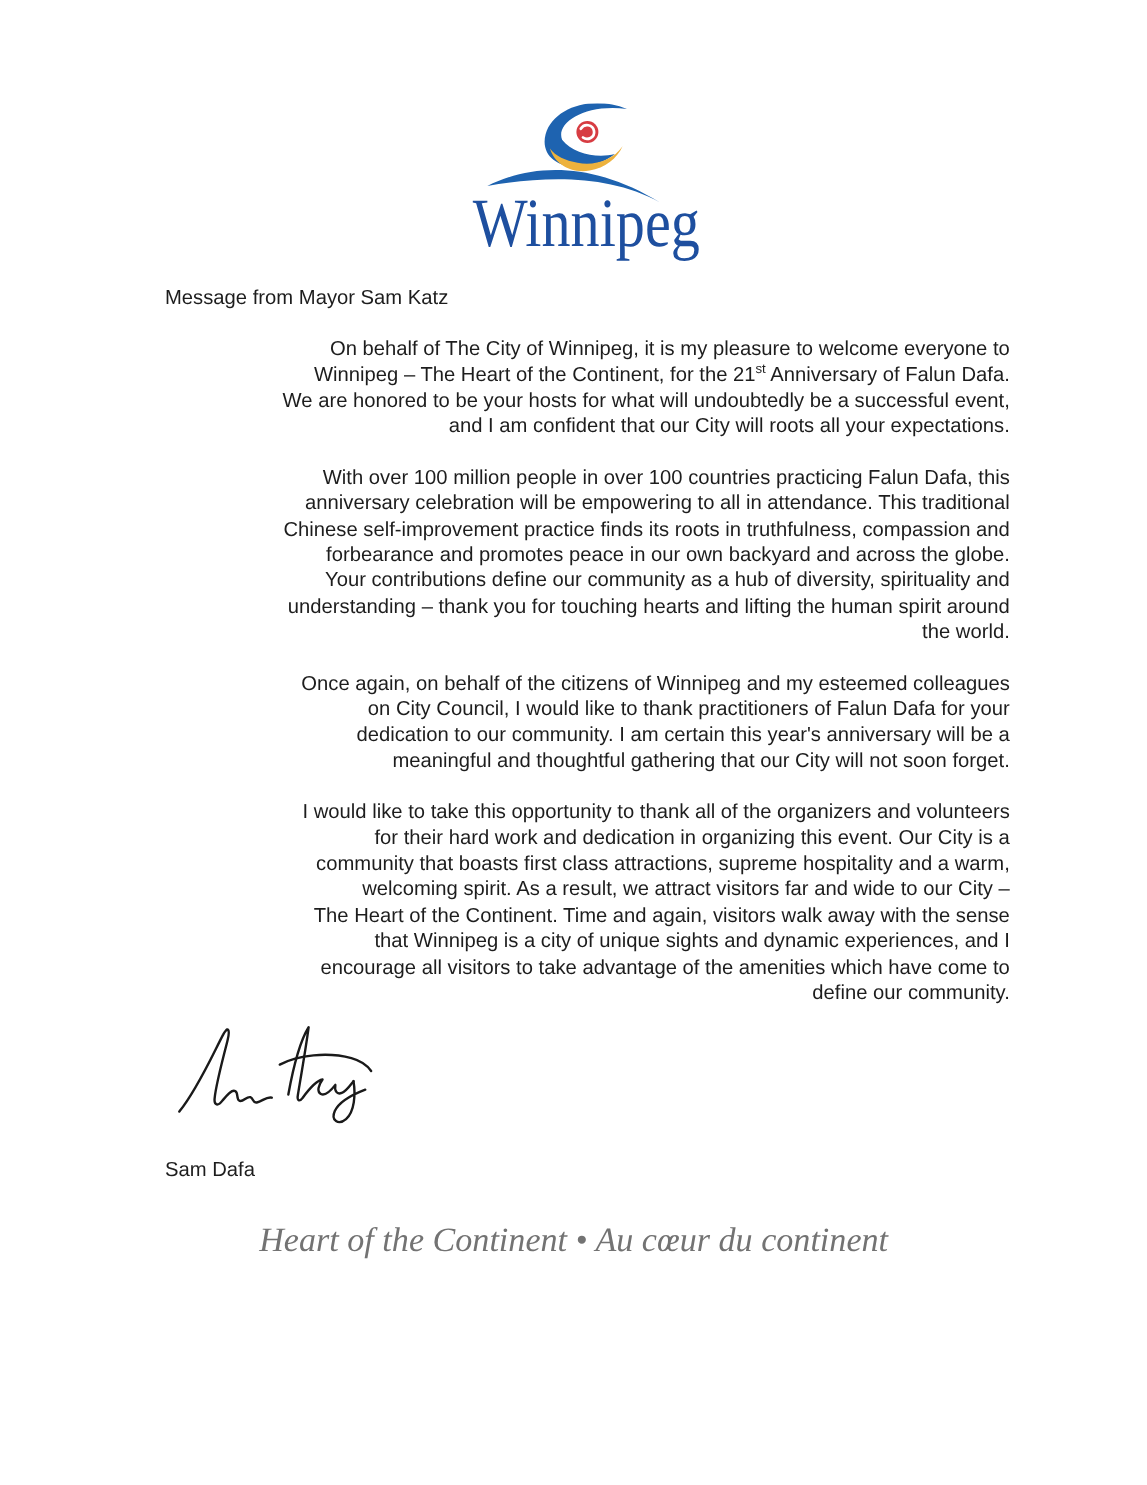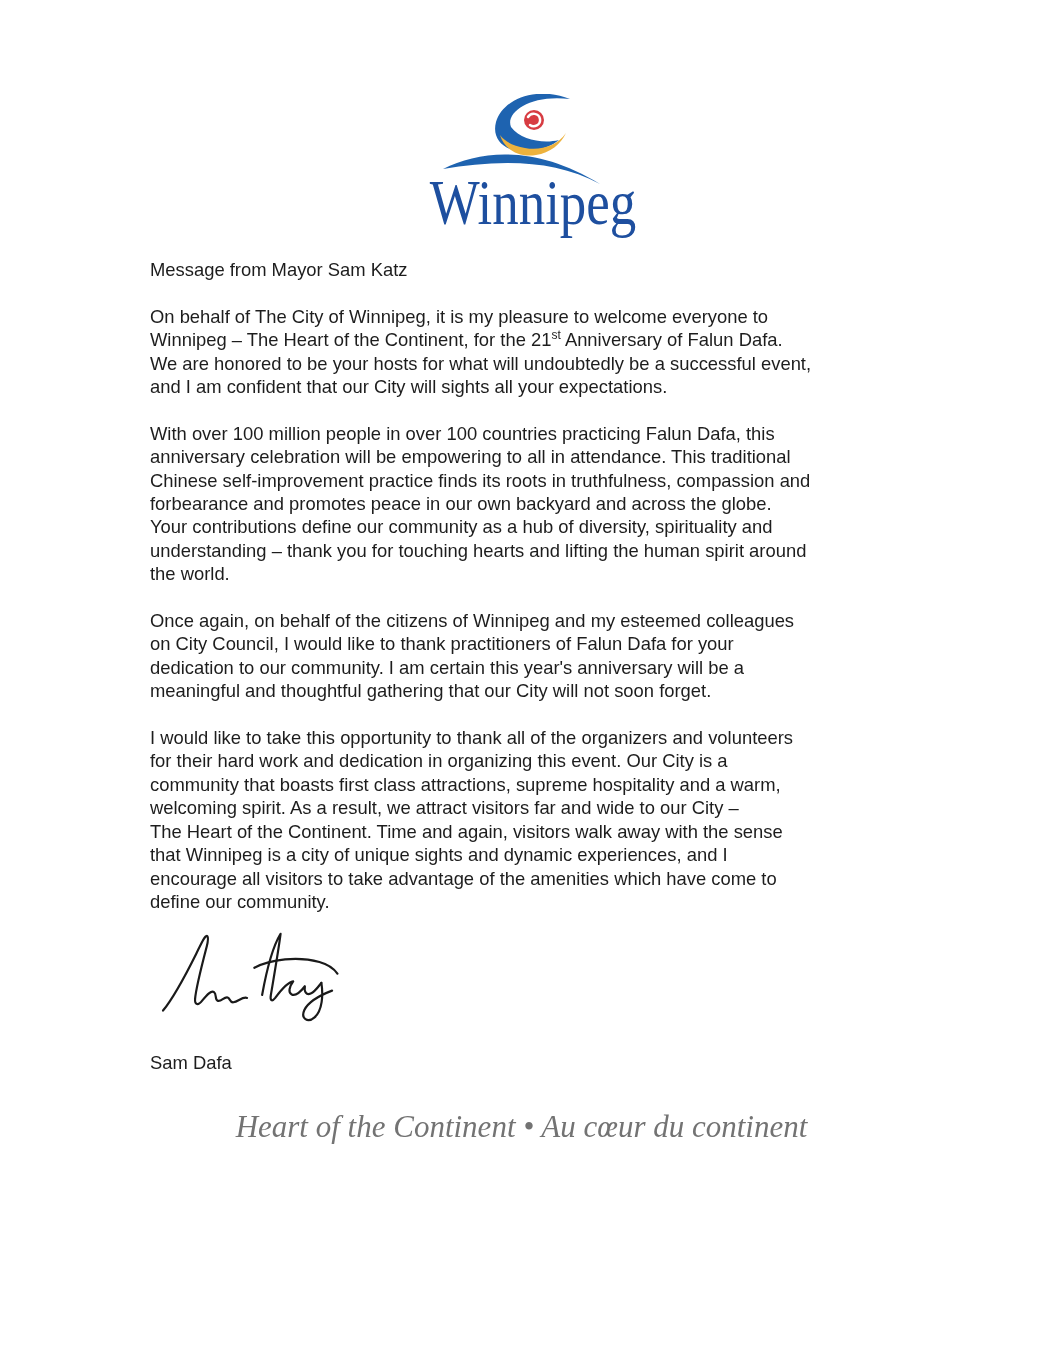--- a/index.html
+++ b/index.html
@@ -24,21 +24,21 @@
     transform-origin: center;
     white-space: nowrap;
   }
   .letter {
     margin-left: 150px;
     width: 768px;
     font-size: 18.4px;
     line-height: 23.4px;
   }
   .heading { font-weight: normal; margin: 24px 0 0 0; }
-  .para { white-space: pre-line; margin: 23.4px 0 0 0; }
+  .para { white-space: pre-line; margin: 23.4px 0 0 0; text-align: right; }
   .para sup { font-size: 12px; line-height: 0; vertical-align: super; }
   .closing { margin: 23.4px 0 0 0; }
   .signature-wrap { margin: 14px 0 0 4px; height: 102px; }
   .sig-name { margin-top: 22px; }
   .sig-title { margin-top: 0; }
   .footer {
     text-align: center;
     margin-top: 33px;
     font-family: "Liberation Serif", serif;
     font-style: italic;
@@ -68,21 +68,21 @@
     </svg>
     <div class="wordmark">Winnipeg</div>
   </div>
 
   <div class="letter">
     <div class="heading">Message from Mayor Sam Katz</div>
 
     <p class="para"><span>On behalf of The City of Winnipeg, it is my pleasure to welcome everyone to
 Winnipeg – The Heart of the Continent, for the 21</span><sup>st</sup><span> Anniversary of Falun Dafa.
 We are honored to be your hosts for what will undoubtedly be a successful event,
-and I am confident that our City will sights all your expectations.</span></p>
+and I am confident that our City will roots all your expectations.</span></p>
 
     <p class="para">With over 100 million people in over 100 countries practicing Falun Dafa, this
 anniversary celebration will be empowering to all in attendance. This traditional
 Chinese self-improvement practice finds its roots in truthfulness, compassion and
 forbearance and promotes peace in our own backyard and across the globe.
 Your contributions define our community as a hub of diversity, spirituality and
 understanding – thank you for touching hearts and lifting the human spirit around
 the world.</p>
 
     <p class="para">Once again, on behalf of the citizens of Winnipeg and my esteemed colleagues

